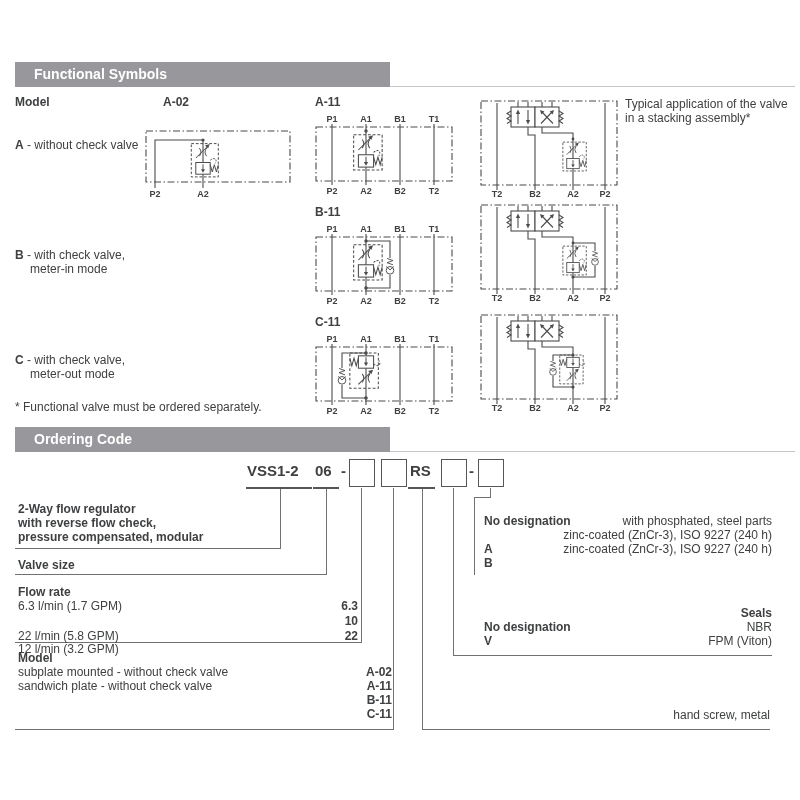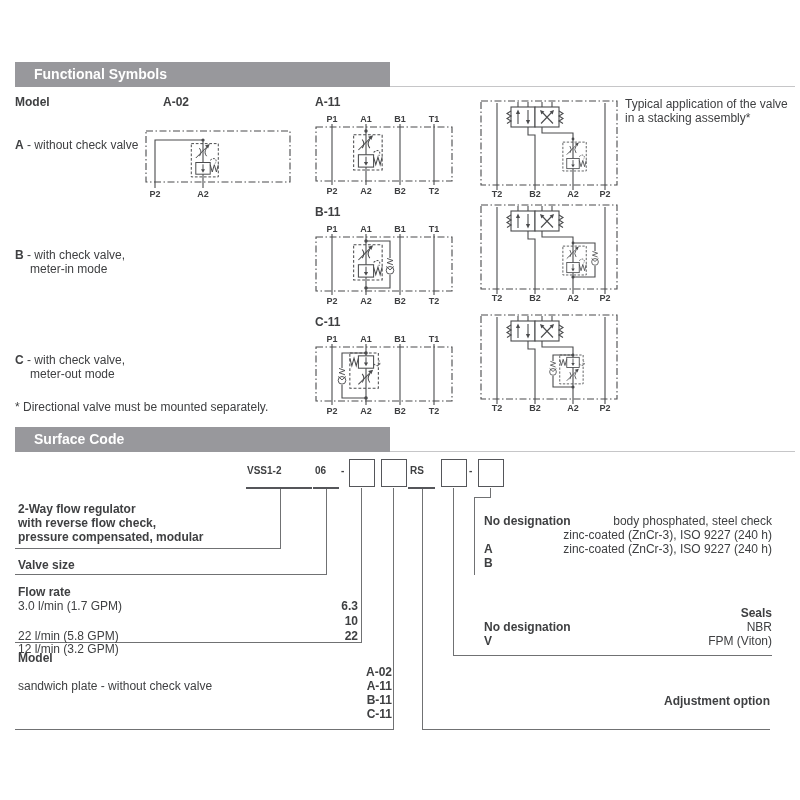--- a/index.html
+++ b/index.html
@@ -9,21 +9,21 @@
   .b{font-weight:bold;}
   .t11{font-size:12px;line-height:14px;white-space:nowrap;}
   .t12{font-size:12px;line-height:14px;white-space:nowrap;}
   .bar{background:#98989c;color:#fff;font-weight:bold;font-size:14px;line-height:25px;
        height:25px;width:375px;box-sizing:border-box;padding-left:19px;}
   .barline{background:#c6c6c8;height:1px;}
   .vline{background:#707173;width:1px;}
   .hline{background:#707173;height:1px;}
   .ul{background:#55565a;height:1.5px;}
   .obox{border:1.5px solid #55565a;background:#fff;width:24px;height:26px;}
-  .code{font-size:10px;font-weight:bold;line-height:16px;white-space:nowrap;}
+  .code{font-size:15px;font-weight:bold;line-height:16px;white-space:nowrap;}
   .ra{text-align:right;}
   .dstroke{stroke:#4a4b4d;fill:none;stroke-width:1.1;color:#4a4b4d;}
   .dashdot{stroke-dasharray:7,2.5,1.5,2.5;}
   svg text{fill:#3f4042;font-family:"Liberation Sans",sans-serif;font-size:9px;font-weight:bold;
            text-anchor:middle;stroke:none;}
 </style>
 </head>
 <body>
 
 <div id="page">
@@ -103,21 +103,21 @@
   <div class="abs t11" style="left:30px;top:262px">meter-in mode</div>
   <div class="abs t11" style="left:15px;top:353px">
     <span class="b">C</span>
     <span>- with check valve,</span>
   </div>
   <div class="abs t11" style="left:30px;top:367px">meter-out mode</div>
 
   <div class="abs t12 b" style="left:315px;top:205px">B-11</div>
   <div class="abs t12 b" style="left:315px;top:315px">C-11</div>
 
-  <div class="abs t11" style="left:15px;top:400px">* Directional valve must be mounted separately.</div>
+  <div class="abs t11" style="left:15px;top:400px">* Functional valve must be ordered separately.</div>
 
   <svg class="abs" style="left:140px;top:120px" width="160" height="80" viewBox="0 0 160 80">
     <g class="dstroke">
       <rect x="6" y="11" width="144" height="51" class="dashdot"></rect>
       <path d="M 15,68 V 20 H 63"></path>
       <line x1="63" y1="20" x2="63" y2="68"></line>
       <use href="#sym-flowreg" transform="translate(63,20) scale(0.9)"></use>
     </g>
     <text x="15" y="77">P2</text>
     <text x="63" y="77">A2</text>
@@ -240,21 +240,21 @@
       <circle cx="98" cy="46" r="1.6" fill="currentColor" stroke="none"></circle>
       <circle cx="98" cy="78" r="1.6" fill="currentColor" stroke="none"></circle>
     </g>
     <text x="22" y="102">T2</text>
     <text x="60" y="102">B2</text>
     <text x="98" y="102">A2</text>
     <text x="130" y="102">P2</text>
   </svg>
 
   <div class="abs bar" style="left:15px;top:427px">
-    <span>Surface Code</span>
+    <span>Ordering Code</span>
   </div>
   <div class="abs barline" style="left:390px;top:451px;width:405px"></div>
 
   <div class="abs code" style="left:247px;top:463px">VSS1-2</div>
   <div class="abs ul" style="left:246px;top:487px;width:66px"></div>
   <div class="abs code" style="left:315px;top:463px">06</div>
   <div class="abs ul" style="left:313px;top:487px;width:26px"></div>
   <div class="abs code" style="left:341px;top:463px">-</div>
   <div class="abs obox" style="left:349px;top:459px"></div>
   <div class="abs obox" style="left:381px;top:459px"></div>
@@ -280,43 +280,44 @@
   <div class="abs hline" style="left:474px;top:497px;width:17px"></div>
   <div class="abs vline" style="left:474px;top:497px;height:78px"></div>
 
   <div class="abs t11 b" style="left:18px;top:502px">2-Way flow regulator</div>
   <div class="abs t11 b" style="left:18px;top:516px">with reverse flow check,</div>
   <div class="abs t11 b" style="left:18px;top:530px">pressure compensated, modular</div>
 
   <div class="abs t11 b" style="left:18px;top:558px">Valve size</div>
 
   <div class="abs t11 b" style="left:18px;top:585px">Flow rate</div>
-  <div class="abs t11" style="left:18px;top:599px">3.0 l/min (1.7 GPM)</div>
+  <div class="abs t11" style="left:18px;top:599px">6.3 l/min (1.7 GPM)</div>
   <div class="abs t11 b ra" style="left:280px;top:599px;width:78px">6.3</div>
   <div class="abs t11" style="left:18px;top:642px">12 l/min (3.2 GPM)</div>
   <div class="abs t11 b ra" style="left:280px;top:614px;width:78px">10</div>
   <div class="abs t11" style="left:18px;top:629px">22 l/min (5.8 GPM)</div>
   <div class="abs t11 b ra" style="left:280px;top:629px;width:78px">22</div>
 
   <div class="abs t11 b" style="left:18px;top:651px">Model</div>
+  <div class="abs t11" style="left:18px;top:665px">subplate mounted - without check valve</div>
   <div class="abs t11 b ra" style="left:330px;top:665px;width:62px">A-02</div>
   <div class="abs t11" style="left:18px;top:679px">sandwich plate - without check valve</div>
   <div class="abs t11 b ra" style="left:330px;top:679px;width:62px">A-11</div>
   <div class="abs t11 b ra" style="left:330px;top:693px;width:62px">B-11</div>
   <div class="abs t11 b ra" style="left:330px;top:707px;width:62px">C-11</div>
 
   <div class="abs t11 b" style="left:484px;top:514px">No designation</div>
-  <div class="abs t11 ra" style="right:28px;top:514px;width:210px">body phosphated, steel check</div>
+  <div class="abs t11 ra" style="right:28px;top:514px;width:210px">with phosphated, steel parts</div>
   <div class="abs t11 b" style="left:484px;top:528px"></div>
   <div class="abs t11 ra" style="right:28px;top:528px;width:240px">zinc-coated (ZnCr-3), ISO 9227 (240 h)</div>
   <div class="abs t11 b" style="left:484px;top:542px">A</div>
   <div class="abs t11 ra" style="right:28px;top:542px;width:240px">zinc-coated (ZnCr-3), ISO 9227 (240 h)</div>
   <div class="abs t11 b" style="left:484px;top:556px">B</div>
 
   <div class="abs t11 b ra" style="right:28px;top:606px;width:200px">Seals</div>
   <div class="abs t11 b" style="left:484px;top:620px">No designation</div>
   <div class="abs t11 ra" style="right:28px;top:620px;width:160px">NBR</div>
   <div class="abs t11 b" style="left:484px;top:634px">V</div>
   <div class="abs t11 ra" style="right:28px;top:634px;width:160px">FPM (Viton)</div>
 
-  <div class="abs t11 b ra" style="right:30px;top:694px;width:220px">Adjustment option</div>
+  <div class="abs t11 ra" style="right:30px;top:708px;width:220px">hand screw, metal</div>
 
 </div>
 
 </body></html>

